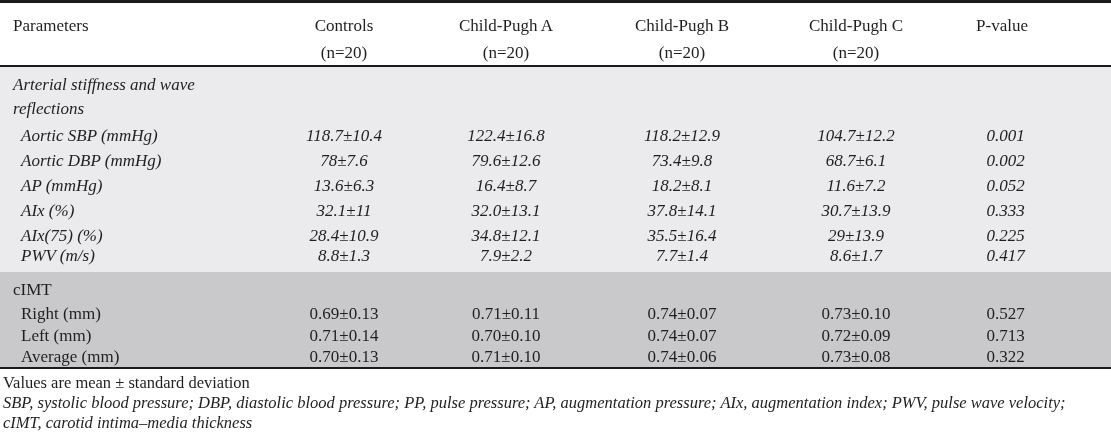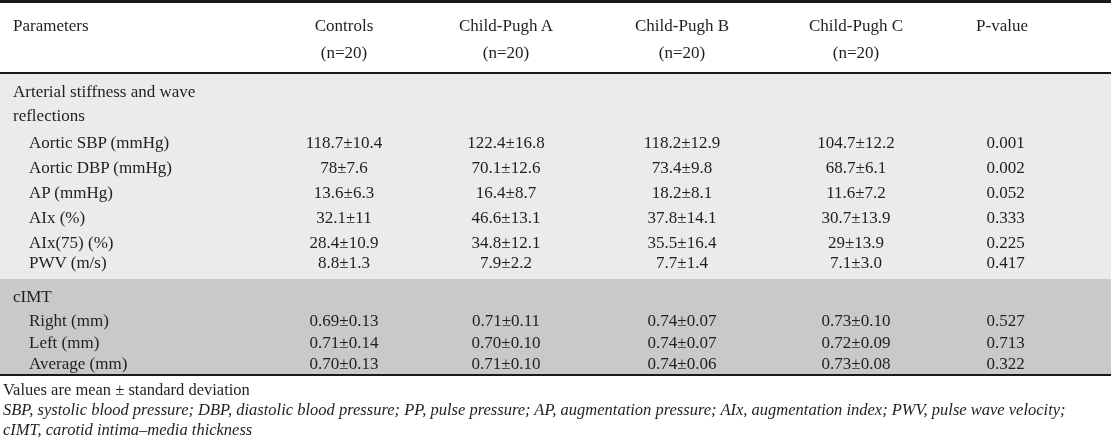--- a/index.html
+++ b/index.html
@@ -27,38 +27,38 @@
   col.c-param{width:268px;}
   col.c-controls{width:152px;}
   col.c-cpa{width:172px;}
   col.c-cpb{width:180px;}
   col.c-cpc{width:168px;}
   col.c-pval{width:171px;}
   thead th{
     font-weight:normal;
     vertical-align:top;
     text-align:center;
-    height:70px;
+    height:63px;
     padding-top:13px;
     border-bottom:2px solid var(--rule);
     background:#ffffff;
   }
   thead th.param-col{text-align:left;padding-left:13px;}
   thead th.pval-col{padding-right:48px;}
   .col-sub{margin-top:7px;}
   tbody td{
     padding:0;
     height:25px;
     vertical-align:bottom;
     text-align:center;
   }
   tbody td.param{text-align:left;padding-left:13px;}
-  tbody td.indent{padding-left:29px;}
+  tbody td.indent{padding-left:21px;}
   tbody td.pval{padding-right:40px;}
-  tr.band-light td{background:var(--band-light);}
+  tr.band-light td{background:var(--band-light);font-style:italic;}
   tr.band-dark td{background:var(--band-dark);}
   tr.sec-title td{
     padding-top:6px;
     line-height:24px;
     vertical-align:top;
     height:auto;
   }
   tr.sec-title.two-line td.param{height:54px;}
   tr.band-dark td{height:22px;}
   tr.sec-end td{padding-bottom:6px;}
@@ -121,55 +121,55 @@
         <td class="param indent">Aortic SBP (mmHg)</td>
         <td>118.7±10.4</td>
         <td>122.4±16.8</td>
         <td>118.2±12.9</td>
         <td>104.7±12.2</td>
         <td class="pval">0.001</td>
       </tr>
       <tr class="band-light">
         <td class="param indent">Aortic DBP (mmHg)</td>
         <td>78±7.6</td>
-        <td>70.1±12.6</td>
+        <td>79.6±12.6</td>
         <td>73.4±9.8</td>
         <td>68.7±6.1</td>
         <td class="pval">0.002</td>
       </tr>
       <tr class="band-light">
         <td class="param indent">AP (mmHg)</td>
         <td>13.6±6.3</td>
         <td>16.4±8.7</td>
         <td>18.2±8.1</td>
         <td>11.6±7.2</td>
         <td class="pval">0.052</td>
       </tr>
       <tr class="band-light">
         <td class="param indent">AIx (%)</td>
         <td>32.1±11</td>
-        <td>46.6±13.1</td>
+        <td>32.0±13.1</td>
         <td>37.8±14.1</td>
         <td>30.7±13.9</td>
         <td class="pval">0.333</td>
       </tr>
       <tr class="band-light">
         <td class="param indent">AIx(75) (%)</td>
         <td>28.4±10.9</td>
         <td>34.8±12.1</td>
         <td>35.5±16.4</td>
         <td>29±13.9</td>
         <td class="pval">0.225</td>
       </tr>
       <tr class="band-light sec-end">
         <td class="param indent">PWV (m/s)</td>
         <td>8.8±1.3</td>
         <td>7.9±2.2</td>
         <td>7.7±1.4</td>
-        <td>7.1±3.0</td>
+        <td>8.6±1.7</td>
         <td class="pval">0.417</td>
       </tr>
     </tbody>
 
     <tbody>
       <tr class="band-dark sec-title">
         <td class="param">cIMT</td>
         <td colspan="5"></td>
       </tr>
       <tr class="band-dark">

